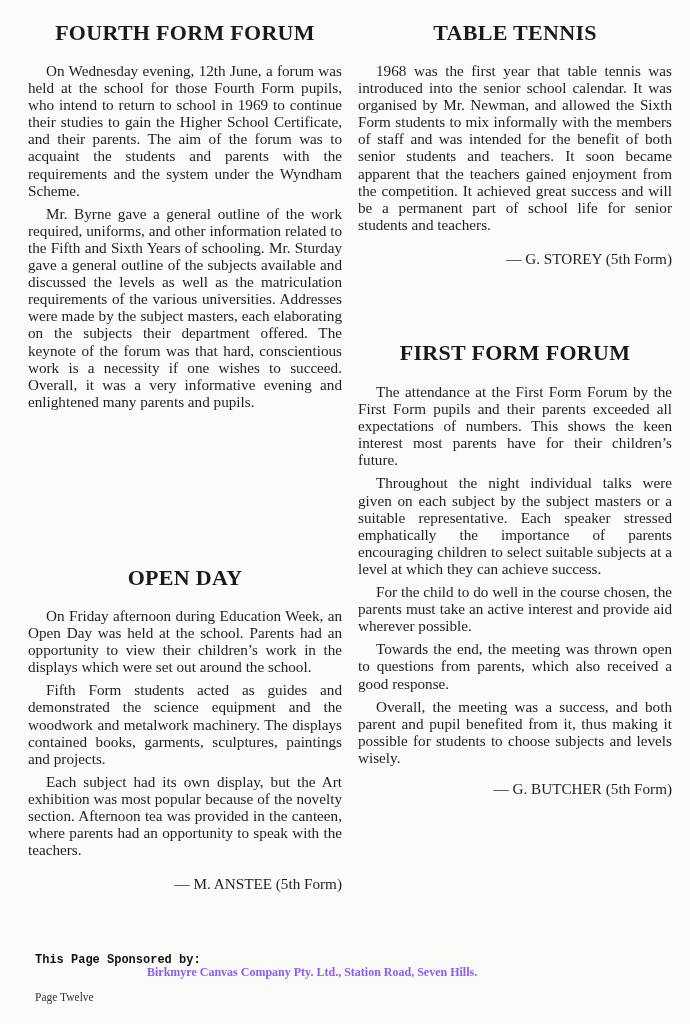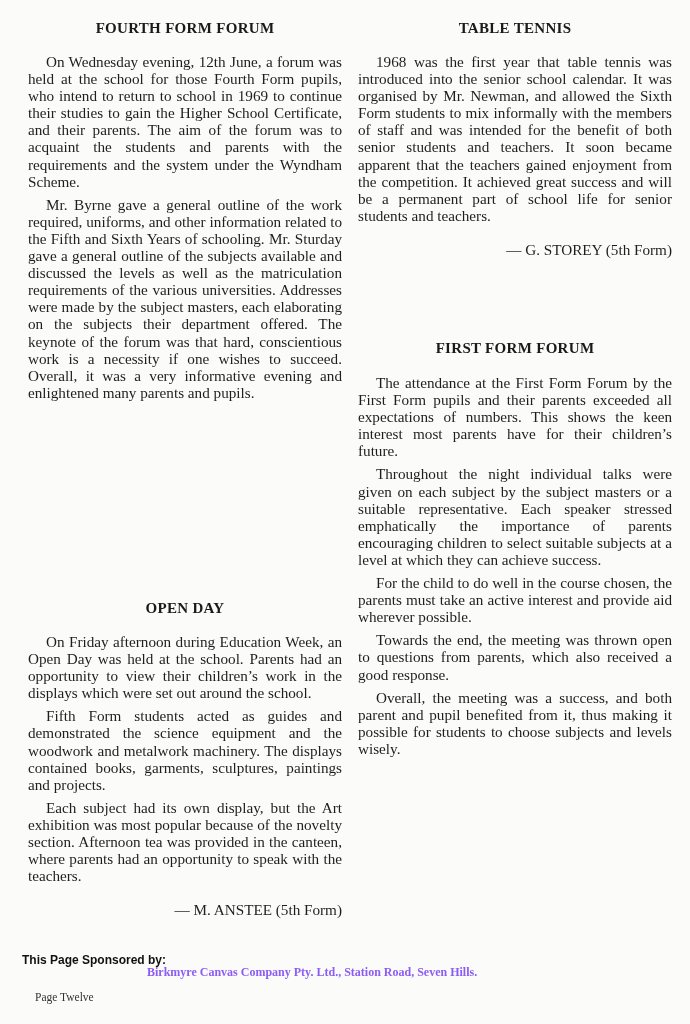--- a/index.html
+++ b/index.html
@@ -6,46 +6,46 @@
   body {
     width: 690px; height: 1024px; background: #fbfbf9; color: #1e1e1e;
     font-family: "Liberation Serif", "DejaVu Serif", serif;
     position: relative; overflow: hidden;
   }
   .col { position: absolute; top: 0; }
   .col-left { left: 28px; width: 314px; }
   .col-right { left: 358px; width: 314px; }
   .article { position: absolute; left: 0; width: 100%; }
   h2 {
-    margin: 0; text-align: center; font-size: 15px; font-weight: bold;
+    margin: 0; text-align: center; font-size: 22px; font-weight: bold;
     letter-spacing: 0.3px; color: #1a1a1a;
   }
   .body p {
     margin: 0 0 6px 0; font-size: 15.2px; line-height: 17.1px;
     text-align: justify; text-indent: 18px; hyphens: manual;
   }
   .byline { text-align: right; font-size: 15.2px; margin-top: 0; }
-  .footer-sponsor { position: absolute; left: 22px; top: 953px; font-family: Liberation Sans, sans-serif;
+  .footer-sponsor { position: absolute; left: 35px; top: 953px; font-family: Liberation Mono, monospace;
     font-weight: bold; font-size: 12px; color: #111; }
   .footer-company { position: absolute; left: 147px; top: 965px; font-weight: bold; font-size: 12px; color: #8b5cf6; }
   .footer-page { position: absolute; left: 35px; top: 991px; font-size: 11.5px; color: #333; }
 </style>
 </head>
 <body>
 
 <div class="col col-left">
   <div class="article" style="top:20px;">
     <h2>FOURTH FORM FORUM</h2>
     <div class="body" style="margin-top:16px;">
       <p>On Wednesday evening, 12th June, a forum was held at the school for those Fourth Form pupils, who intend to return to school in 1969 to continue their studies to gain the Higher School Certificate, and their parents. The aim of the forum was to acquaint the students and parents with the requirements and the system under the Wyndham Scheme.</p>
       <p>Mr. Byrne gave a general outline of the work required, uniforms, and other in­formation related to the Fifth and Sixth Years of schooling. Mr. Sturday gave a general outline of the subjects available and discussed the levels as well as the matriculation requirements of the various universities. Addresses were made by the subject masters, each elaborating on the subjects their department offered. The keynote of the forum was that hard, con­scientious work is a necessity if one wishes to succeed. Overall, it was a very informa­tive evening and enlightened many parents and pupils.</p>
     </div>
   </div>
 
-  <div class="article" style="top:565px;margin-top:35px;">
+  <div class="article" style="top:565px;">
     <h2>OPEN DAY</h2>
     <div class="body" style="margin-top:16px;">
       <p>On Friday afternoon during Education Week, an Open Day was held at the school. Parents had an opportunity to view their children’s work in the displays which were set out around the school.</p>
       <p>Fifth Form students acted as guides and demonstrated the science equipment and the woodwork and metalwork machin­ery. The displays contained books, gar­ments, sculptures, paintings and projects.</p>
       <p>Each subject had its own display, but the Art exhibition was most popular be­cause of the novelty section. Afternoon tea was provided in the canteen, where parents had an opportunity to speak with the teachers.</p>
     </div>
     <div class="byline" style="margin-top:17px;">— M. ANSTEE (5th Form)</div>
   </div>
 </div>
 
@@ -60,18 +60,19 @@
 
   <div class="article" style="top:340px;">
     <h2>FIRST FORM FORUM</h2>
     <div class="body" style="margin-top:17px;">
       <p>The attendance at the First Form Forum by the First Form pupils and their parents exceeded all expectations of numbers. This shows the keen interest most parents have for their children’s future.</p>
       <p>Throughout the night individual talks were given on each subject by the subject masters or a suitable representative. Each speaker stressed emphatically the import­ance of parents encouraging children to select suitable subjects at a level at which they can achieve success.</p>
       <p>For the child to do well in the course chosen, the parents must take an active interest and provide aid wherever possible.</p>
       <p>Towards the end, the meeting was thrown open to questions from parents, which also received a good response.</p>
       <p>Overall, the meeting was a success, and both parent and pupil benefited from it, thus making it possible for students to choose subjects and levels wisely.</p>
     </div>
+    <div class="byline" style="margin-top:14px;">— G. BUTCHER (5th Form)</div>
   </div>
 </div>
 
 <div class="footer-sponsor">This Page Sponsored by:</div>
 <div class="footer-company">Birkmyre Canvas Company Pty. Ltd., Station Road, Seven Hills.</div>
 <div class="footer-page">Page Twelve</div>
 
 </body></html>

